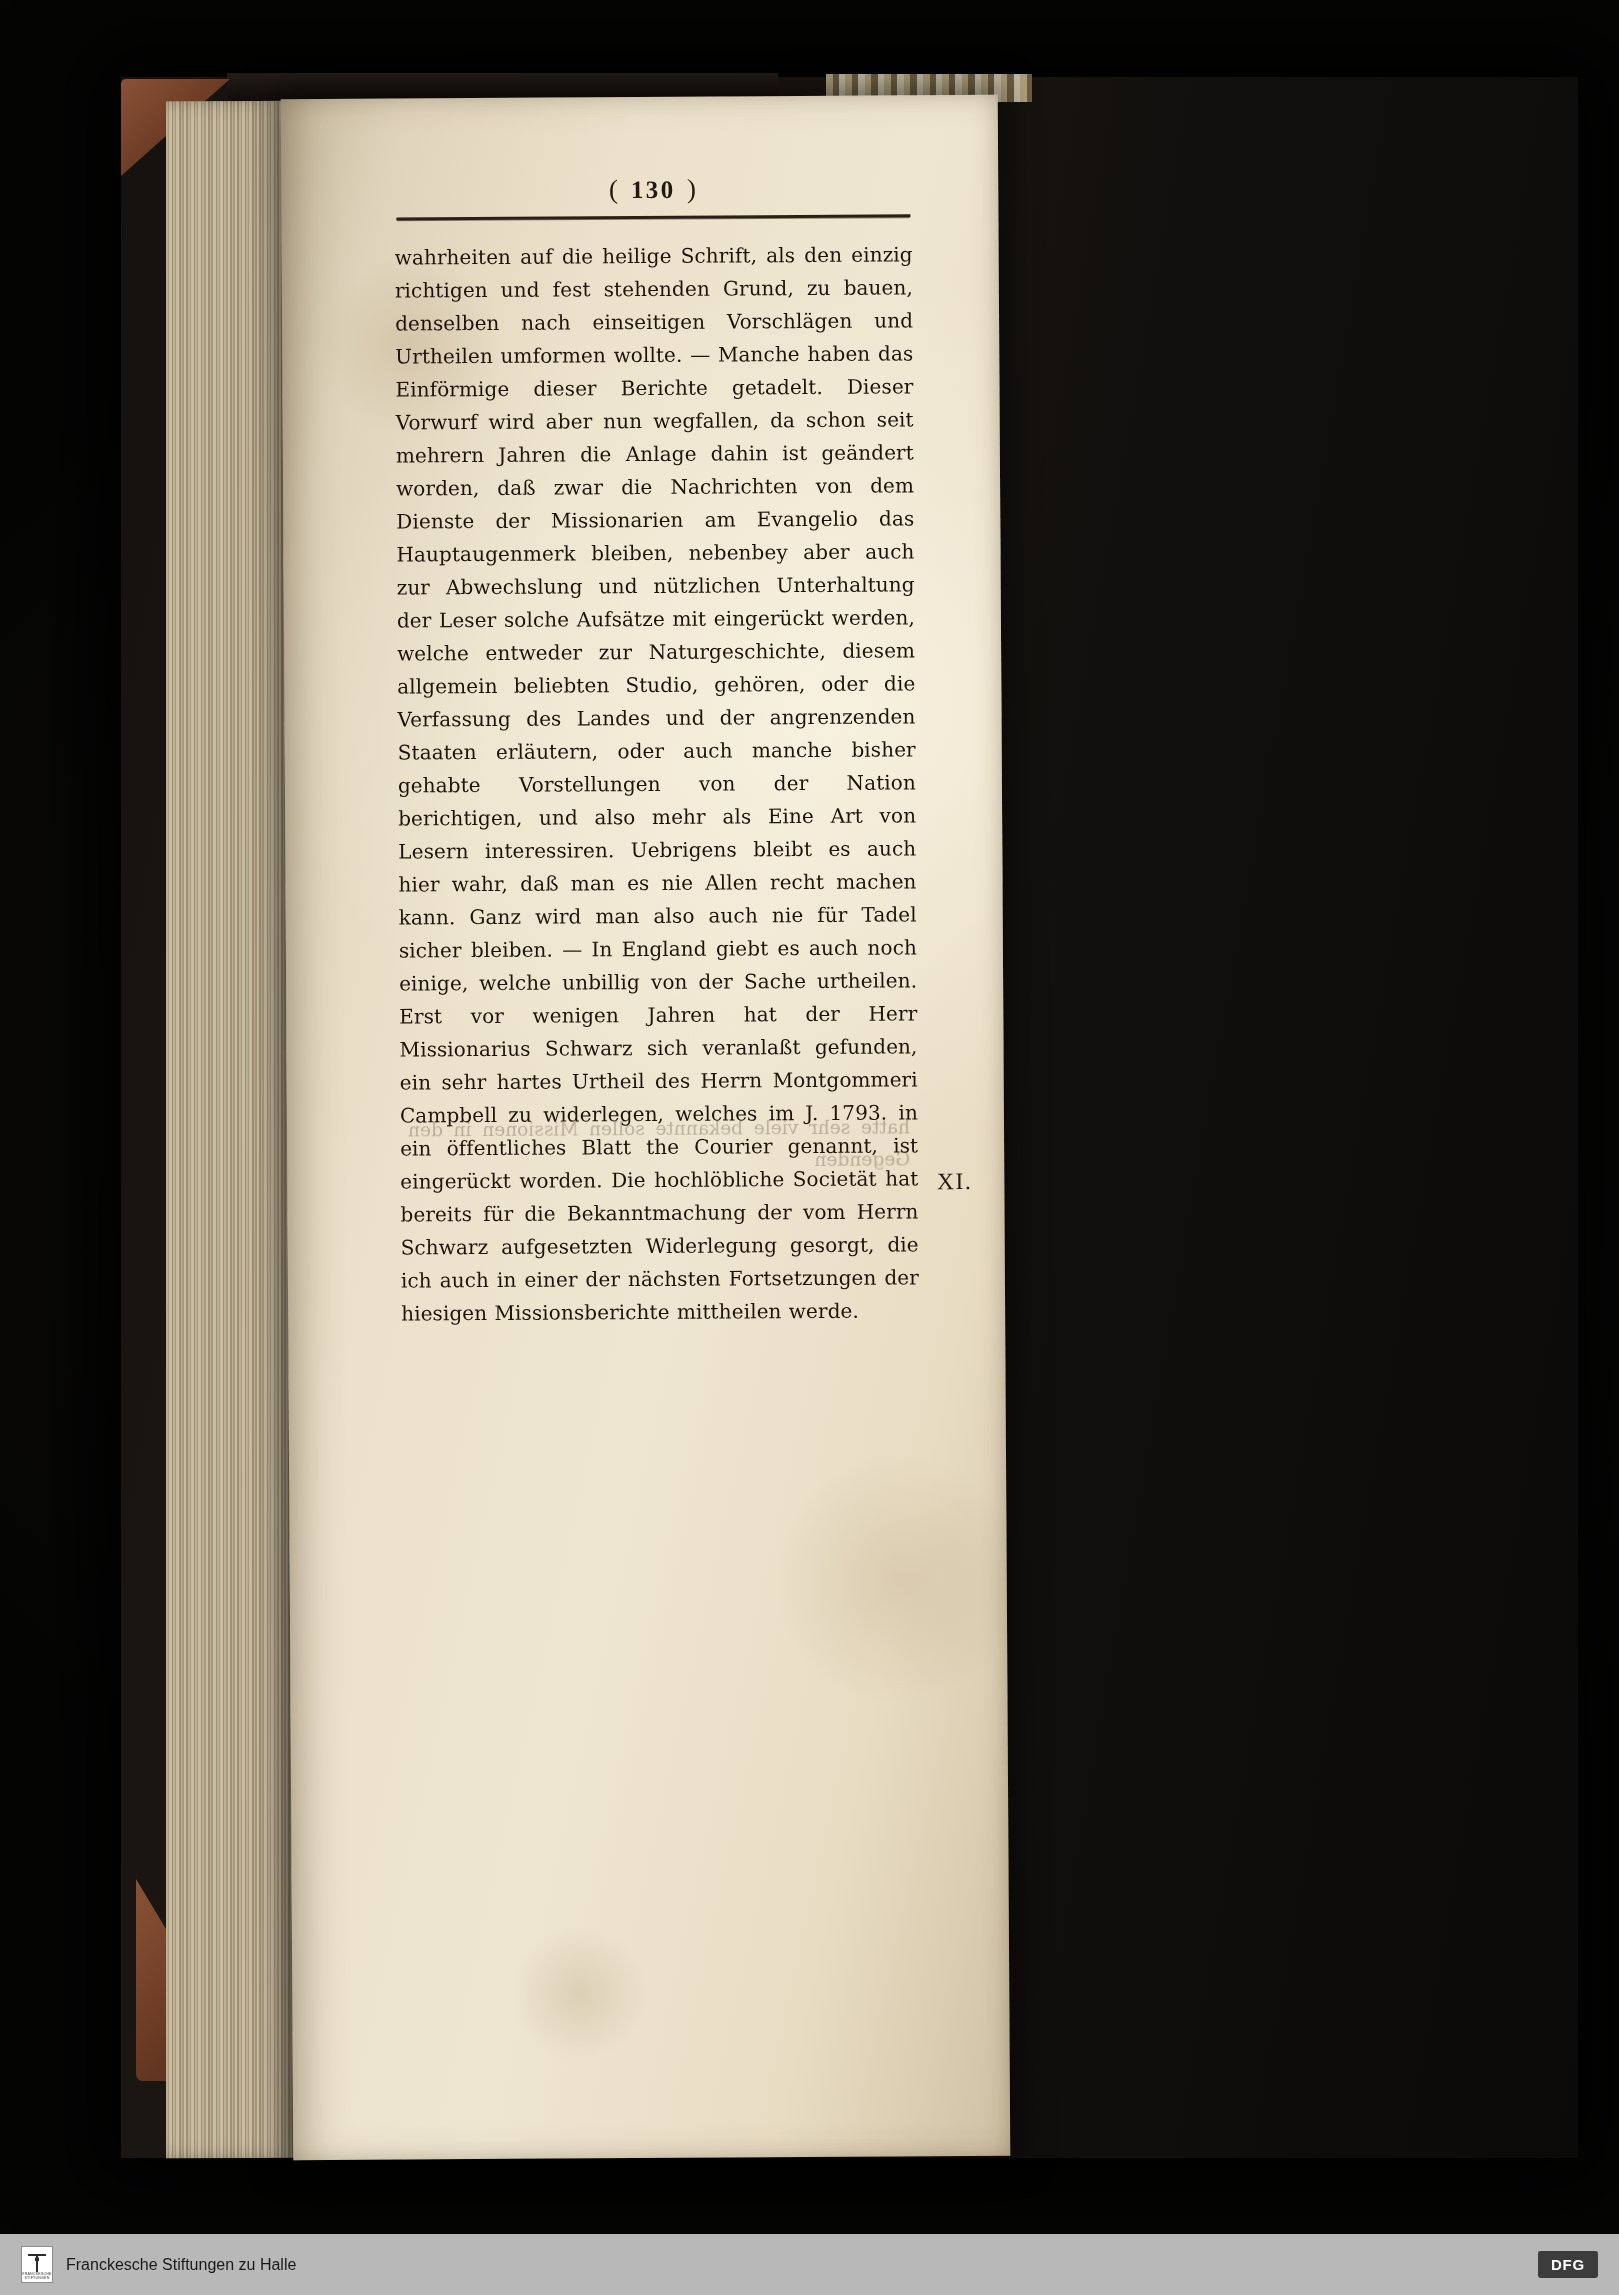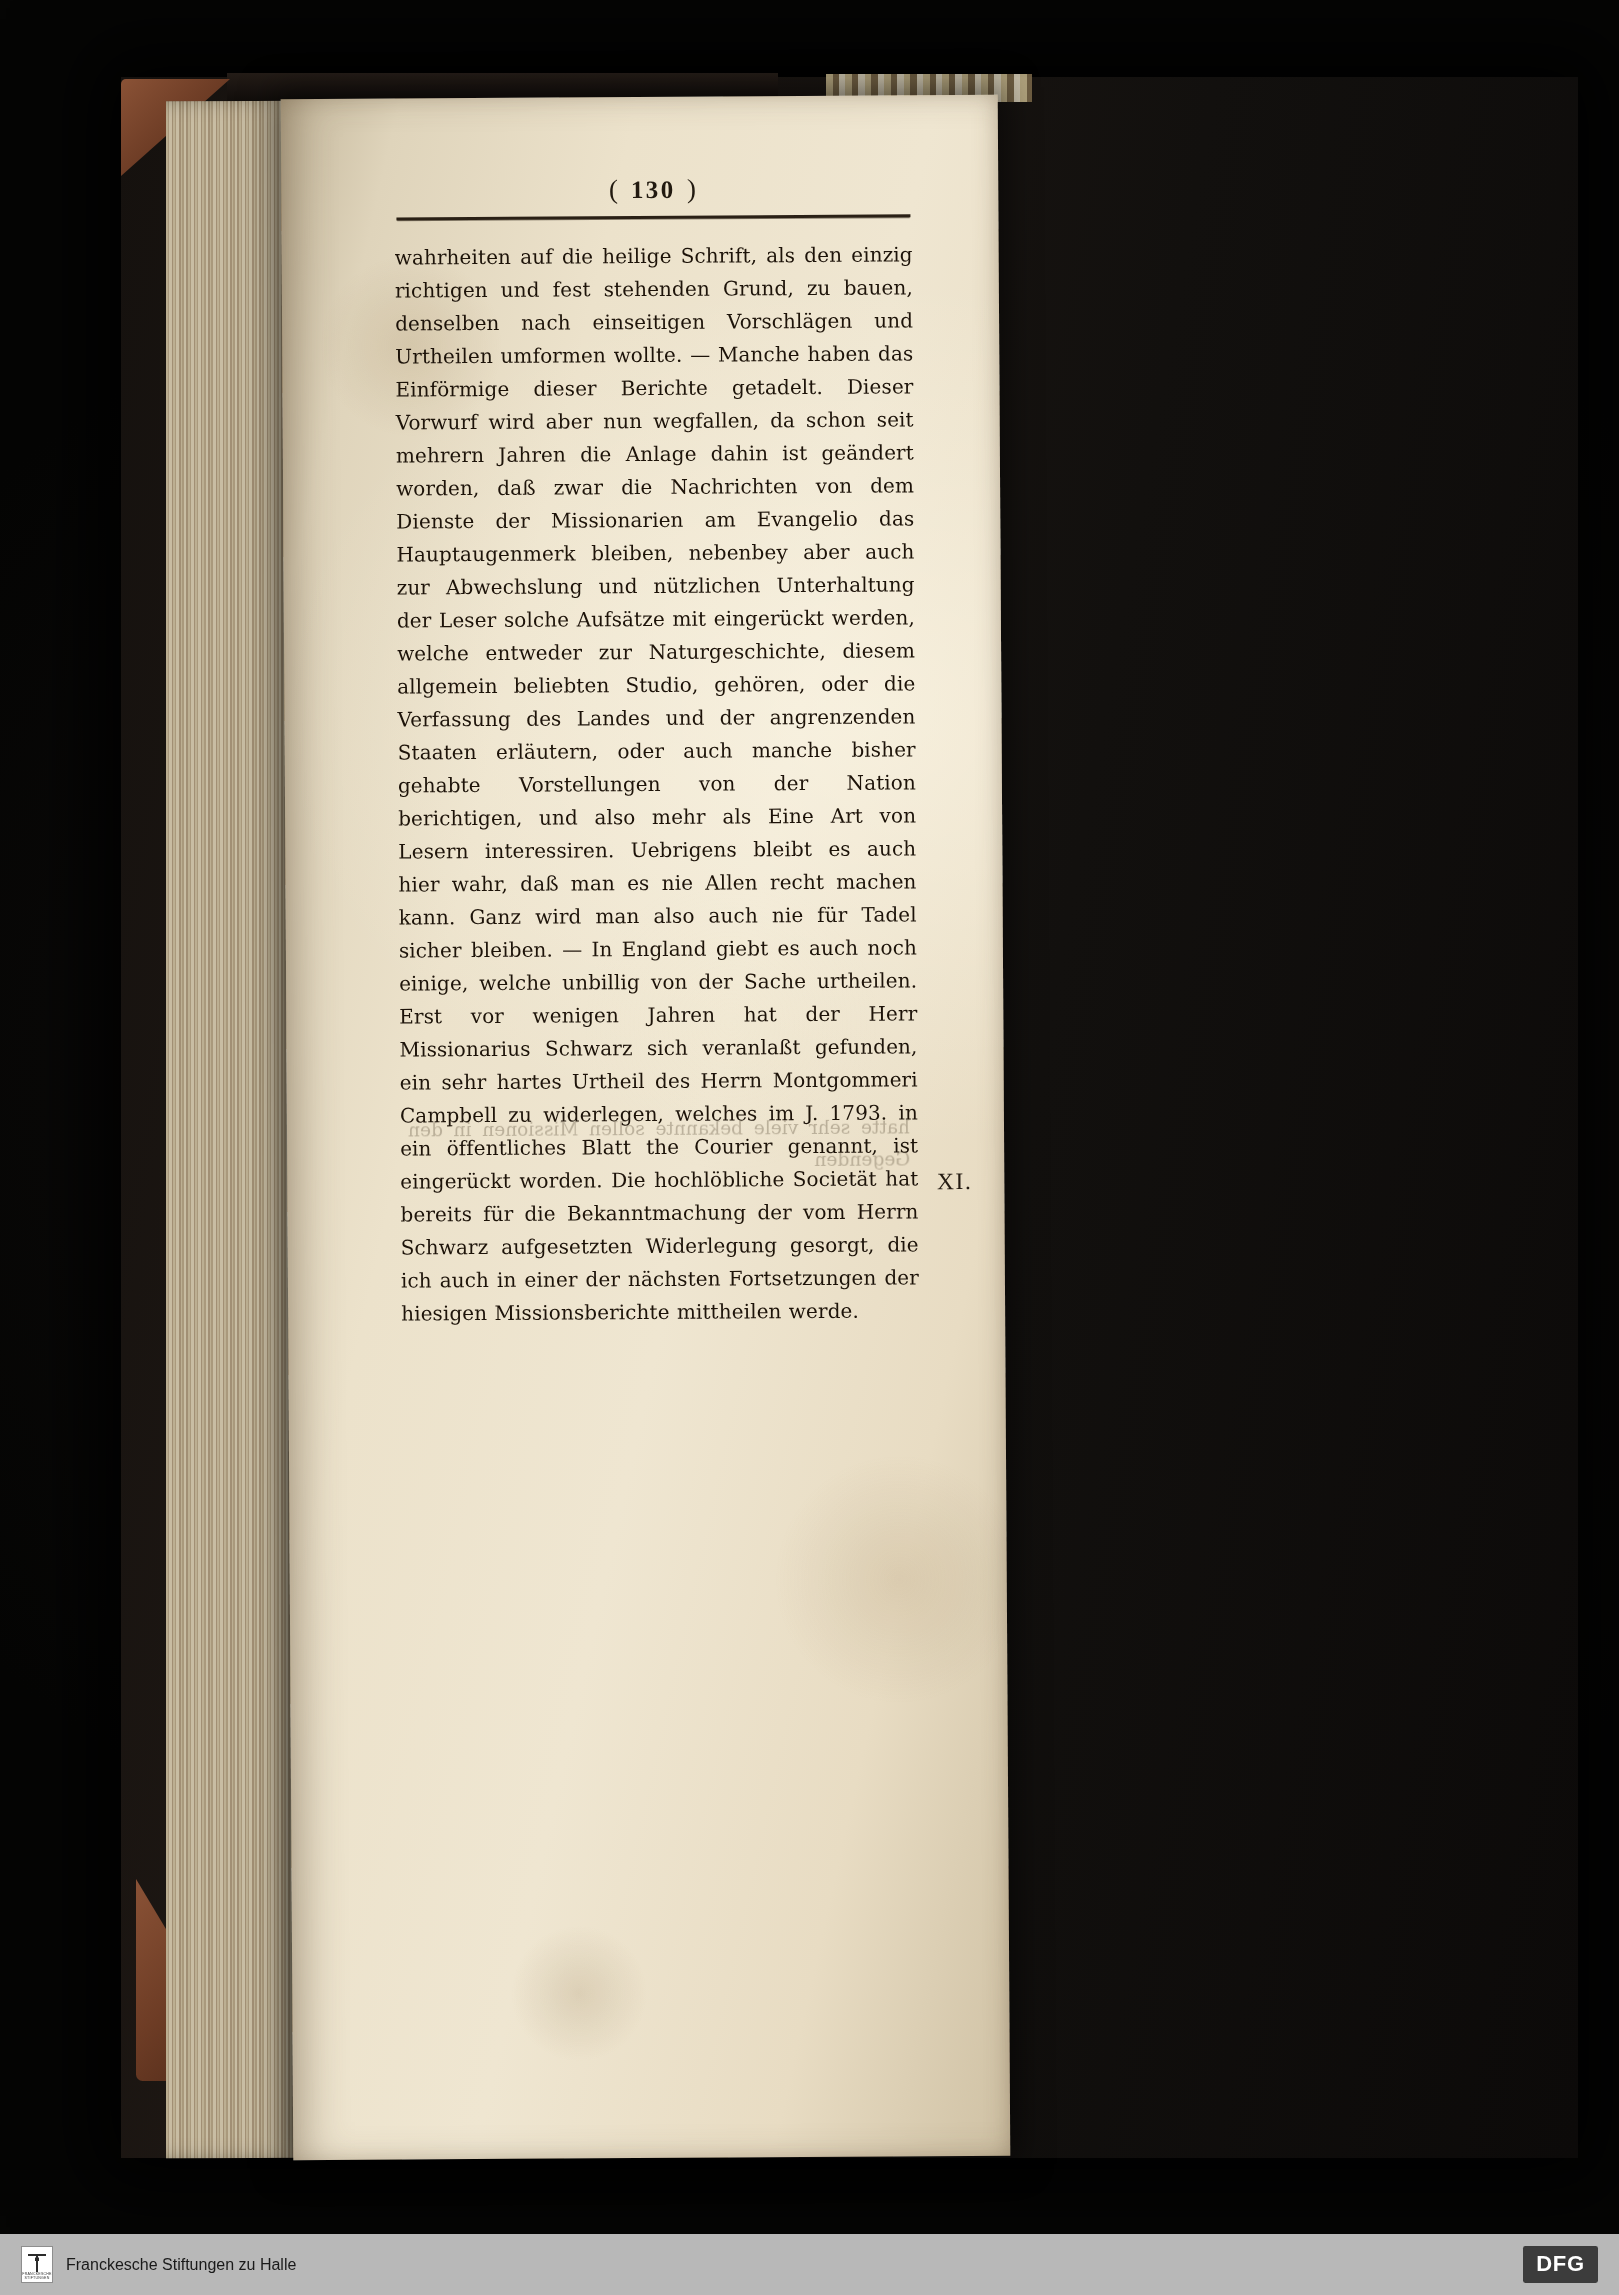--- a/index.html
+++ b/index.html
@@ -242,21 +242,21 @@
     letter-spacing: 0.2px;
   }
   #institution-name {
     font-family: "Liberation Sans", sans-serif;
     font-size: 16px;
     color: #1a1a1a;
   }
   #dfg-logo {
     font-family: "Liberation Sans", sans-serif;
     font-weight: bold;
-    font-size: 22px;
+    font-size: 15px;
     letter-spacing: 0.8px;
     color: #ffffff;
     background: #3c3c3c;
     padding: 4.9px 13px 5.7px 13px;
     border-radius: 2.4px;
   }
 </style>
 </head>
 <body>
 

